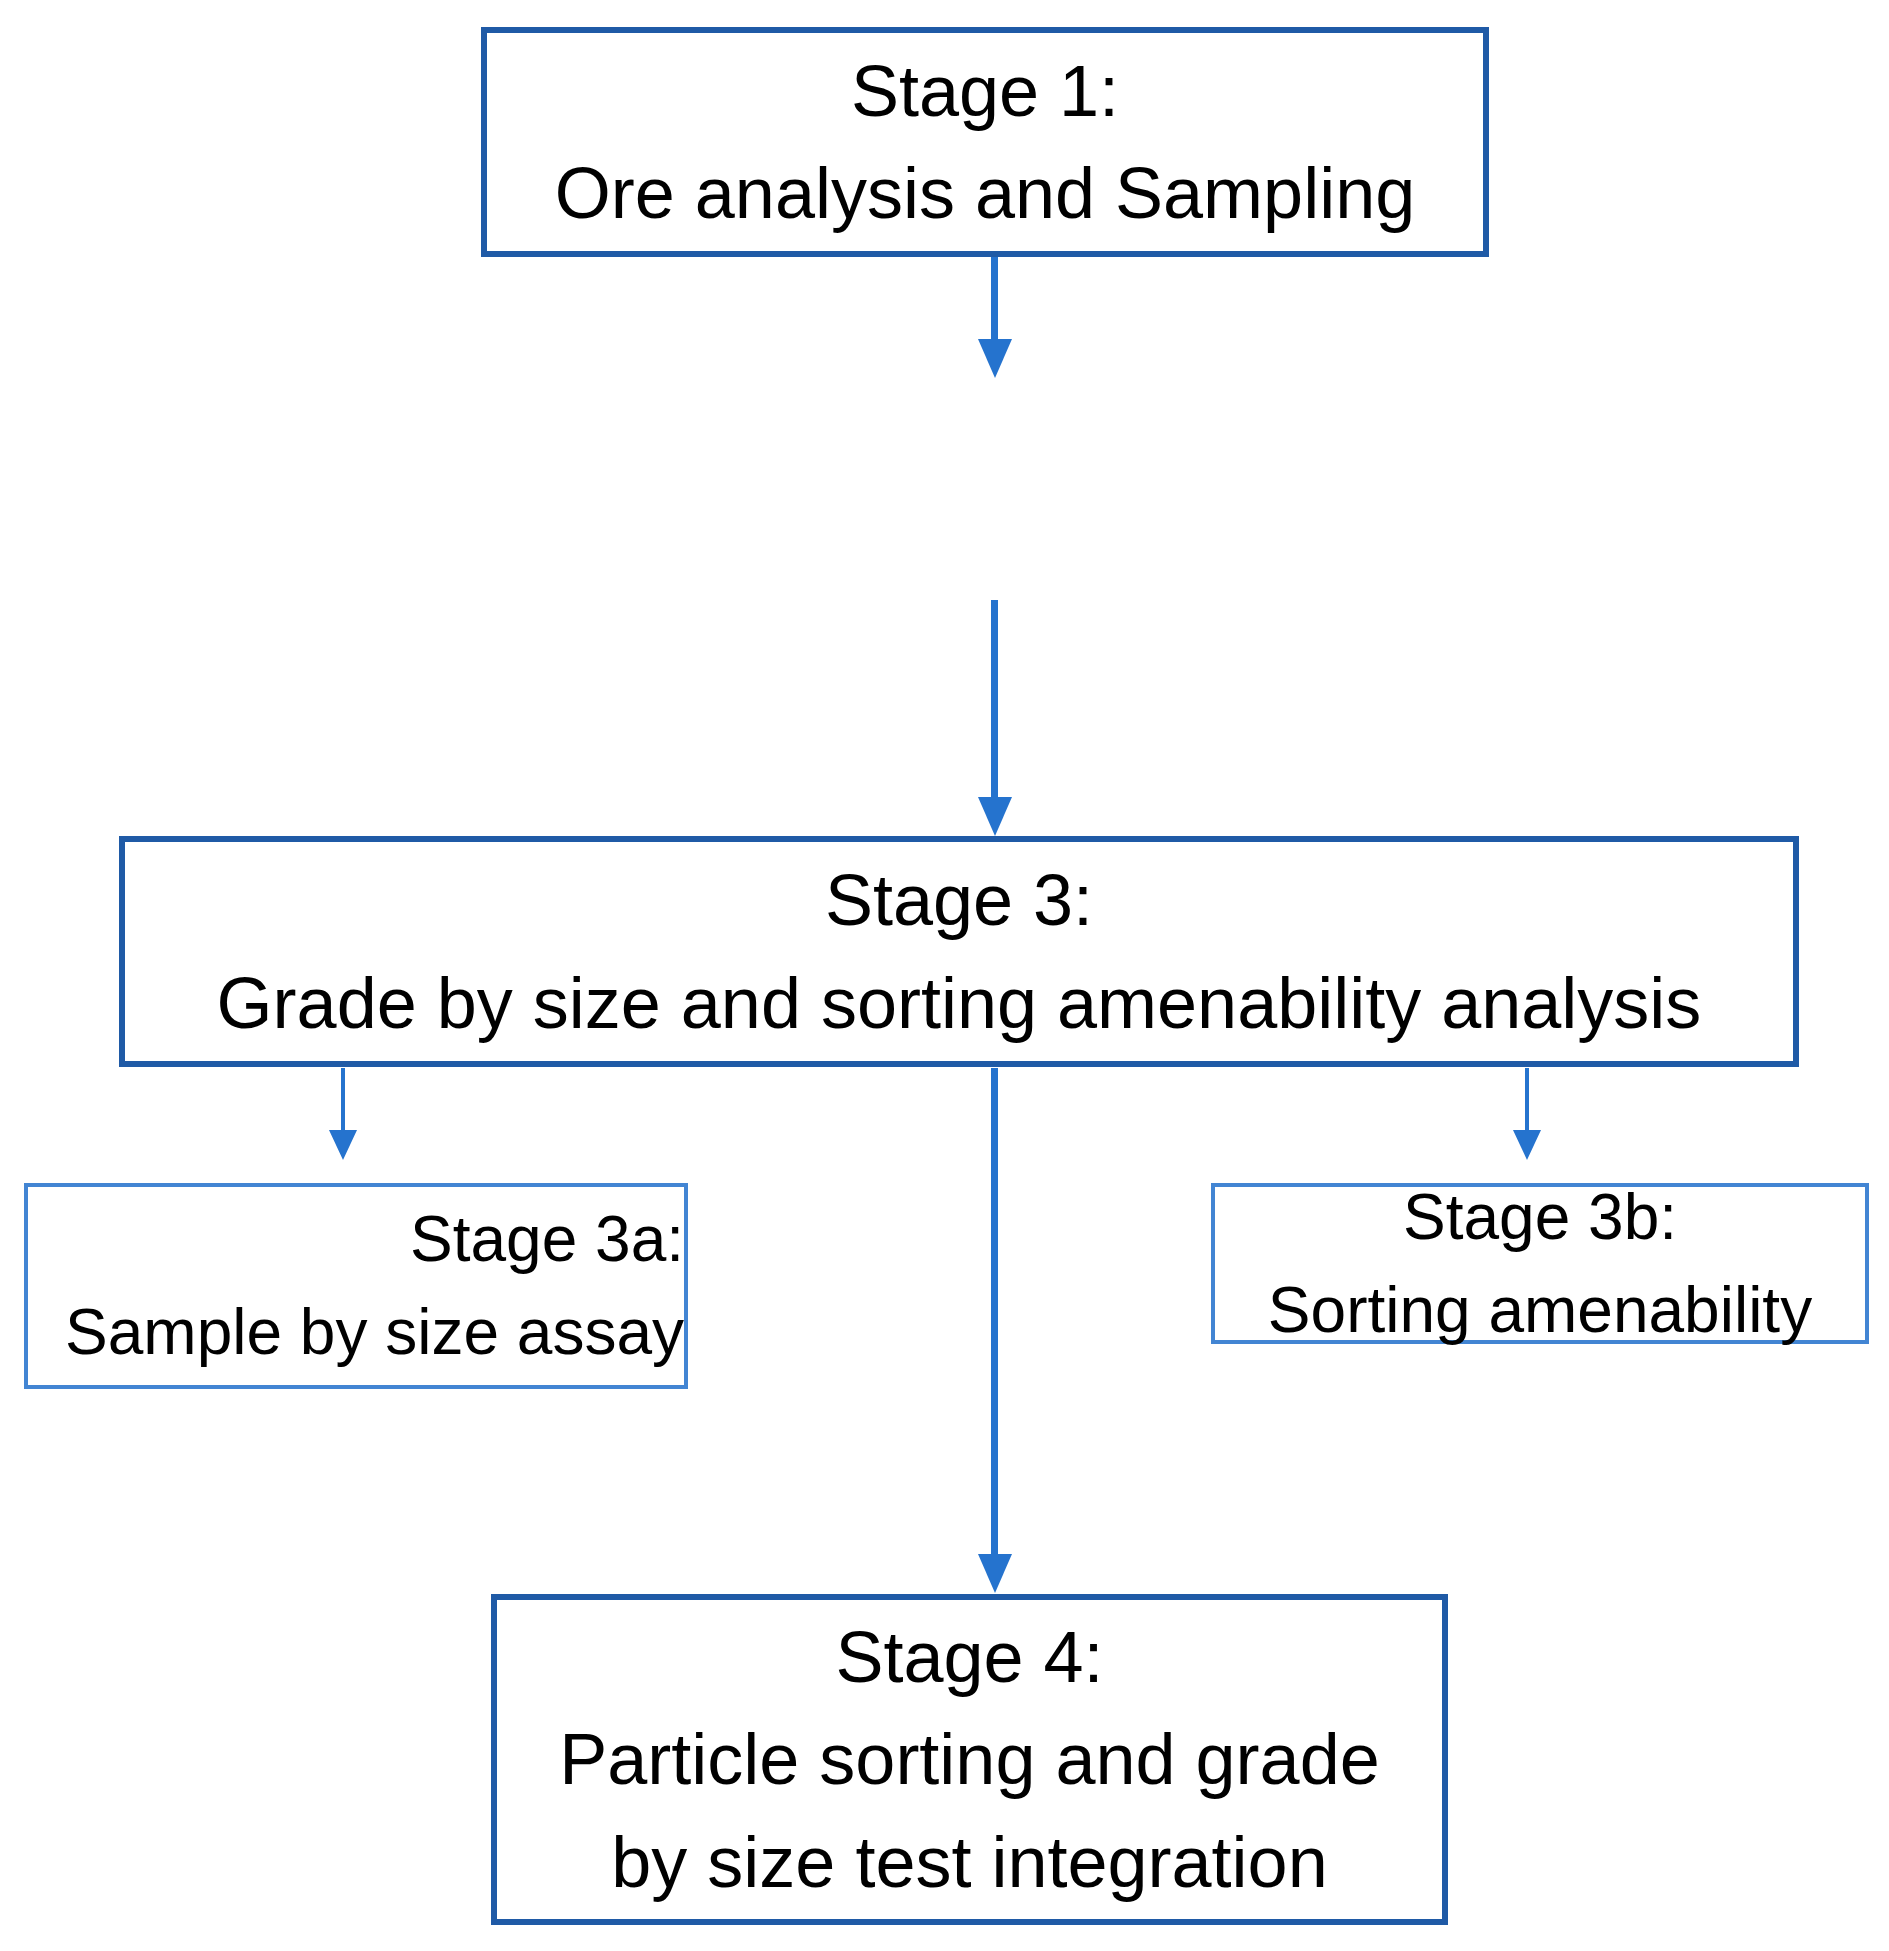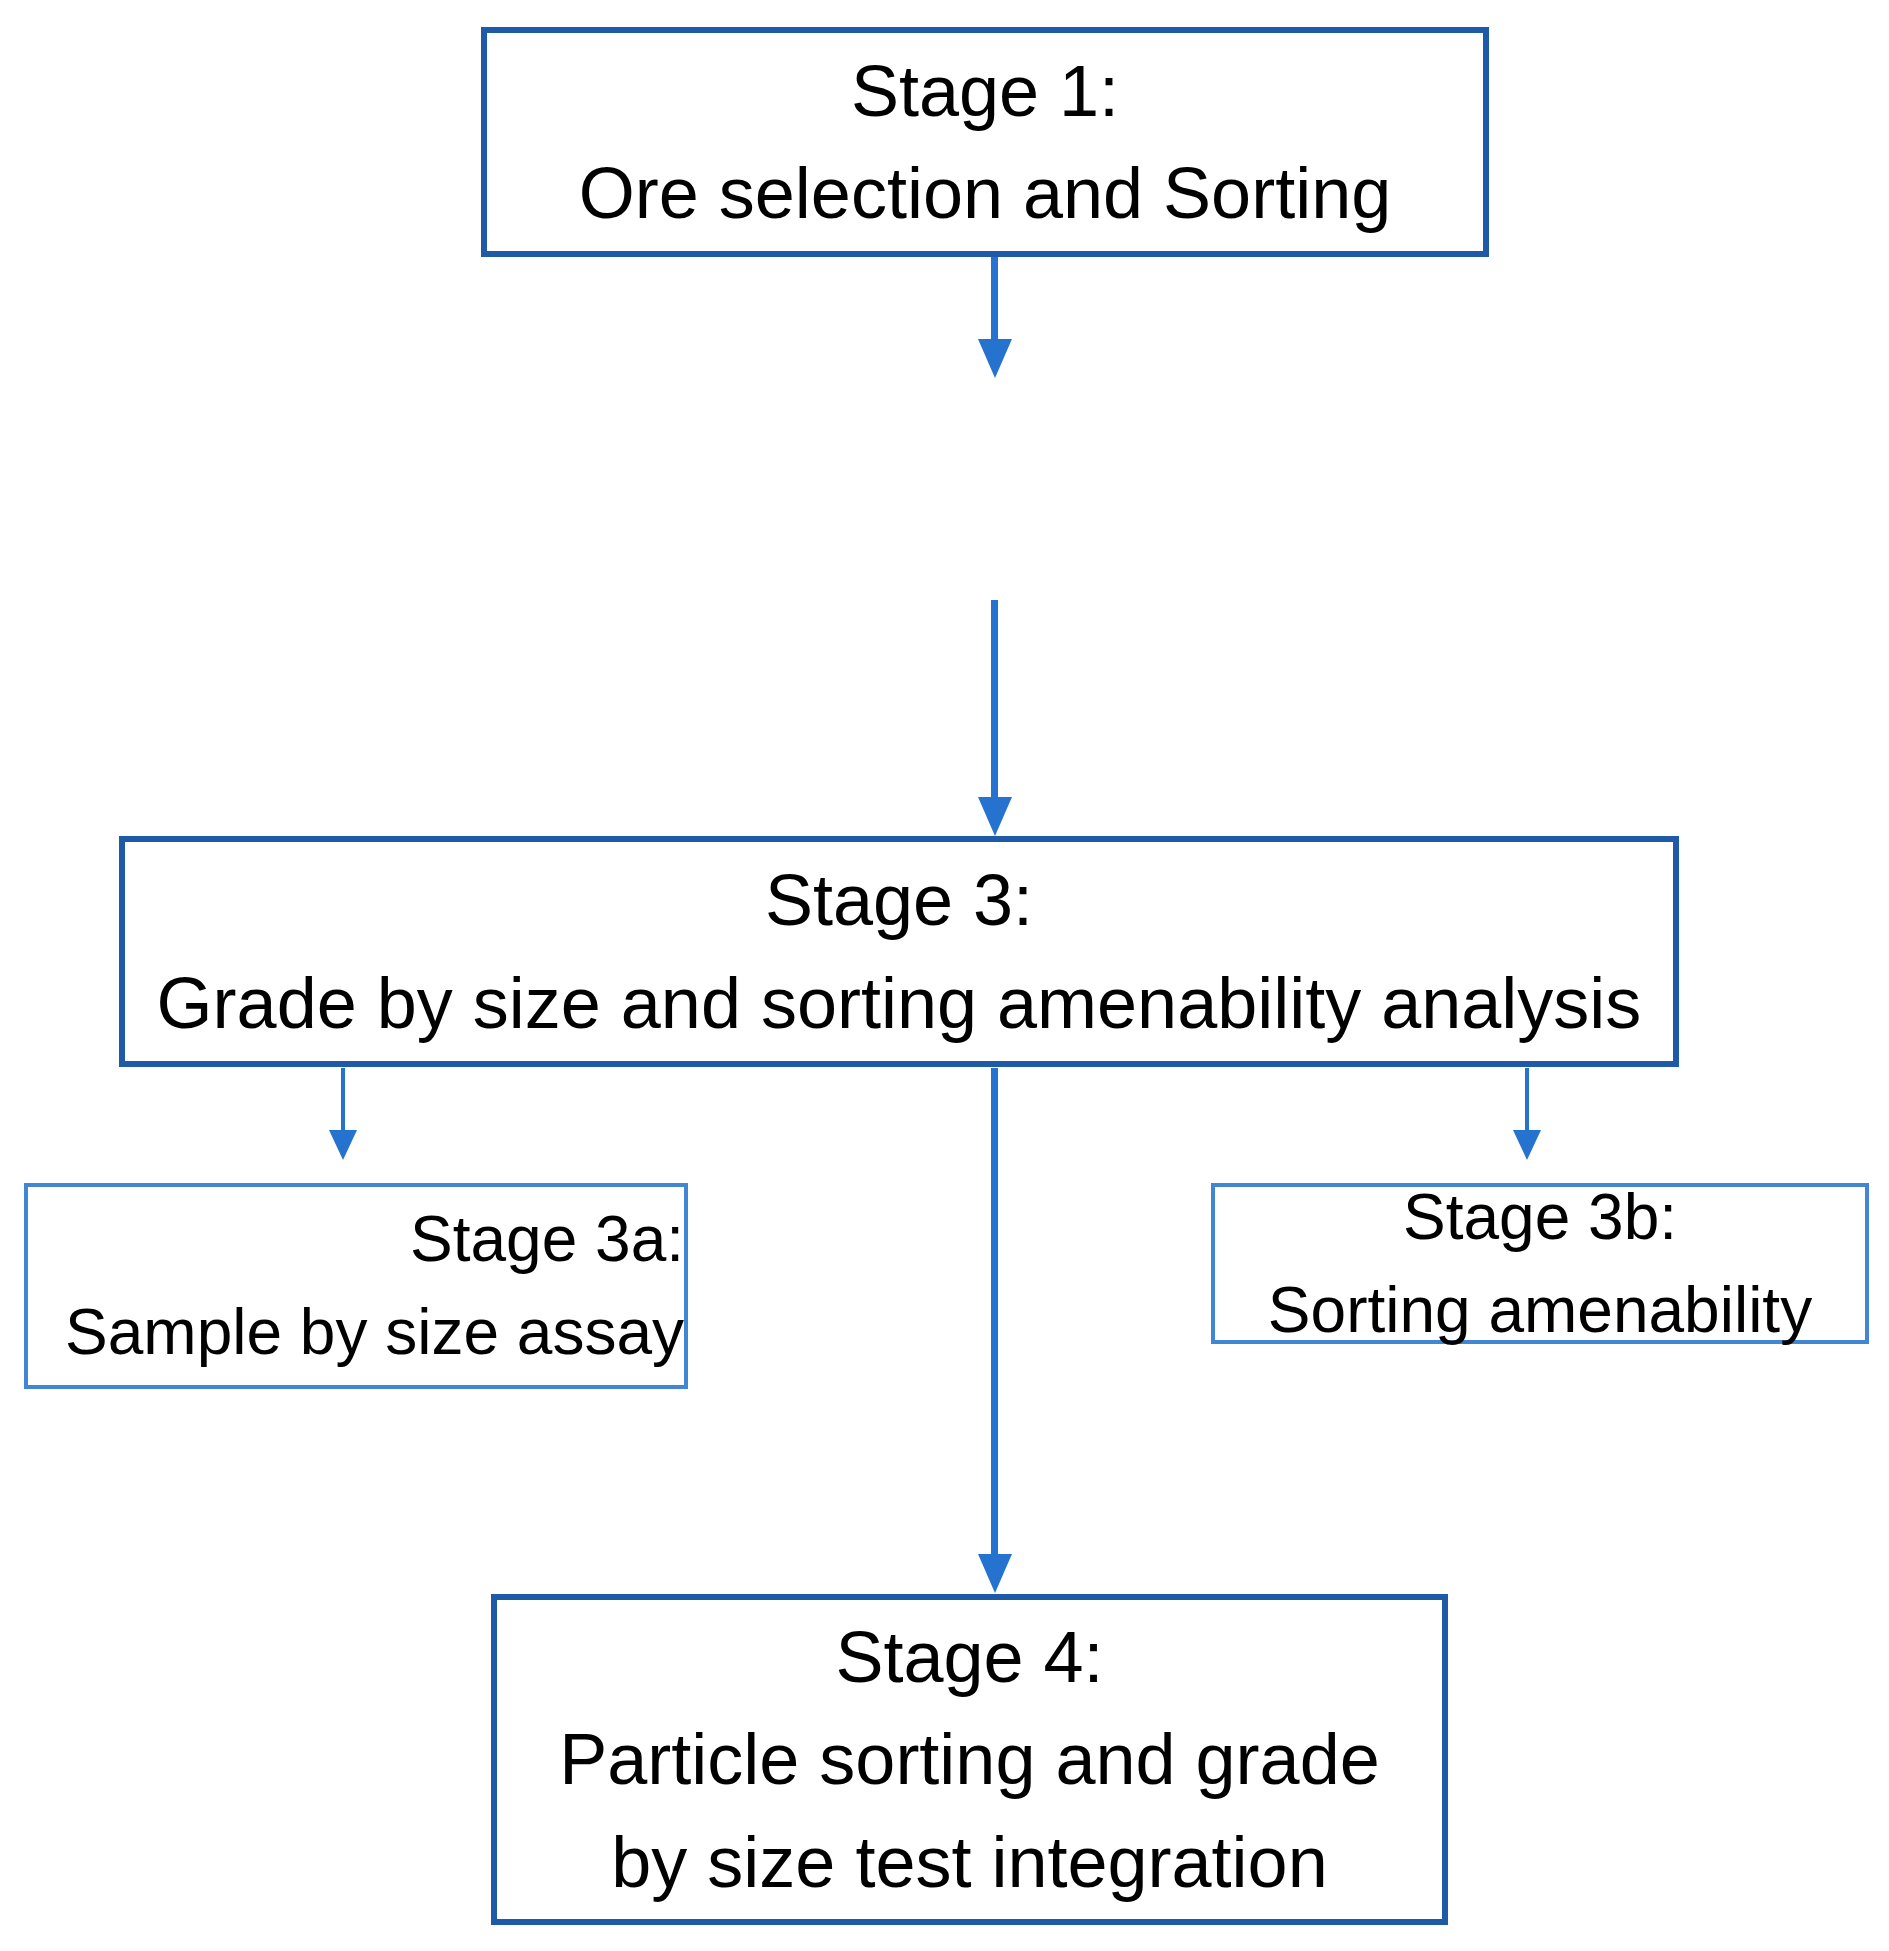--- a/index.html
+++ b/index.html
@@ -29,21 +29,21 @@
   }
   .border-dark  { border: 6.6px solid #1f5aa6; }
   .border-light { border: 4.1px solid #4285d3; }
   .txt-lg { font-size: 72px; line-height: 1.42; }
   .txt-md { font-size: 64px; line-height: 1.45; }
   .line { white-space: nowrap; }
 
   
   .box-stage1  { left: 481px;  top: 27px;   width: 1008px; height: 230px; }
   .box-stage2  { left: 322px;  top: 378px;  width: 1220px; height: 221px; }
-  .box-stage3  { left: 119px;  top: 836px; width: 1560px; height: 231px; }
+  .box-stage3  { left: 119px;  top: 836px; width: 1680px; height: 231px; }
   .box-stage3a { left: 24px;   top: 1183px; width: 664px;  height: 206px; align-items: flex-end; }
   .box-stage3b { left: 1211px; top: 1183px; width: 658px;  height: 161px; }
   .box-stage4  { left: 491px;  top: 1594px; width: 957px; height: 331px; }
 
   
   .arrow { position: absolute; }
   .stem { position: absolute; background: #2573ce; }
   .head {
     position: absolute;
     width: 0; height: 0;
@@ -72,21 +72,21 @@
   .stem-d { left: 1501px; top: 1068px; width: 4.1px; height: 65px; }
   .head-d { left: 1489px; top: 1130px; }
 </style>
 </head>
 <body>
 
 <div class="canvas">
 
   <div class="stage-box border-dark txt-lg box-stage1">
     <div class="line">Stage 1:</div>
-    <div class="line">Ore selection and Sorting</div>
+    <div class="line">Ore analysis and Sampling</div>
   </div>
 
   <div class="arrow">
     <div class="stem stem-a"></div>
     <div class="head head-a"></div>
   </div>
 
 
   <div class="arrow">
     <div class="stem stem-b"></div>

